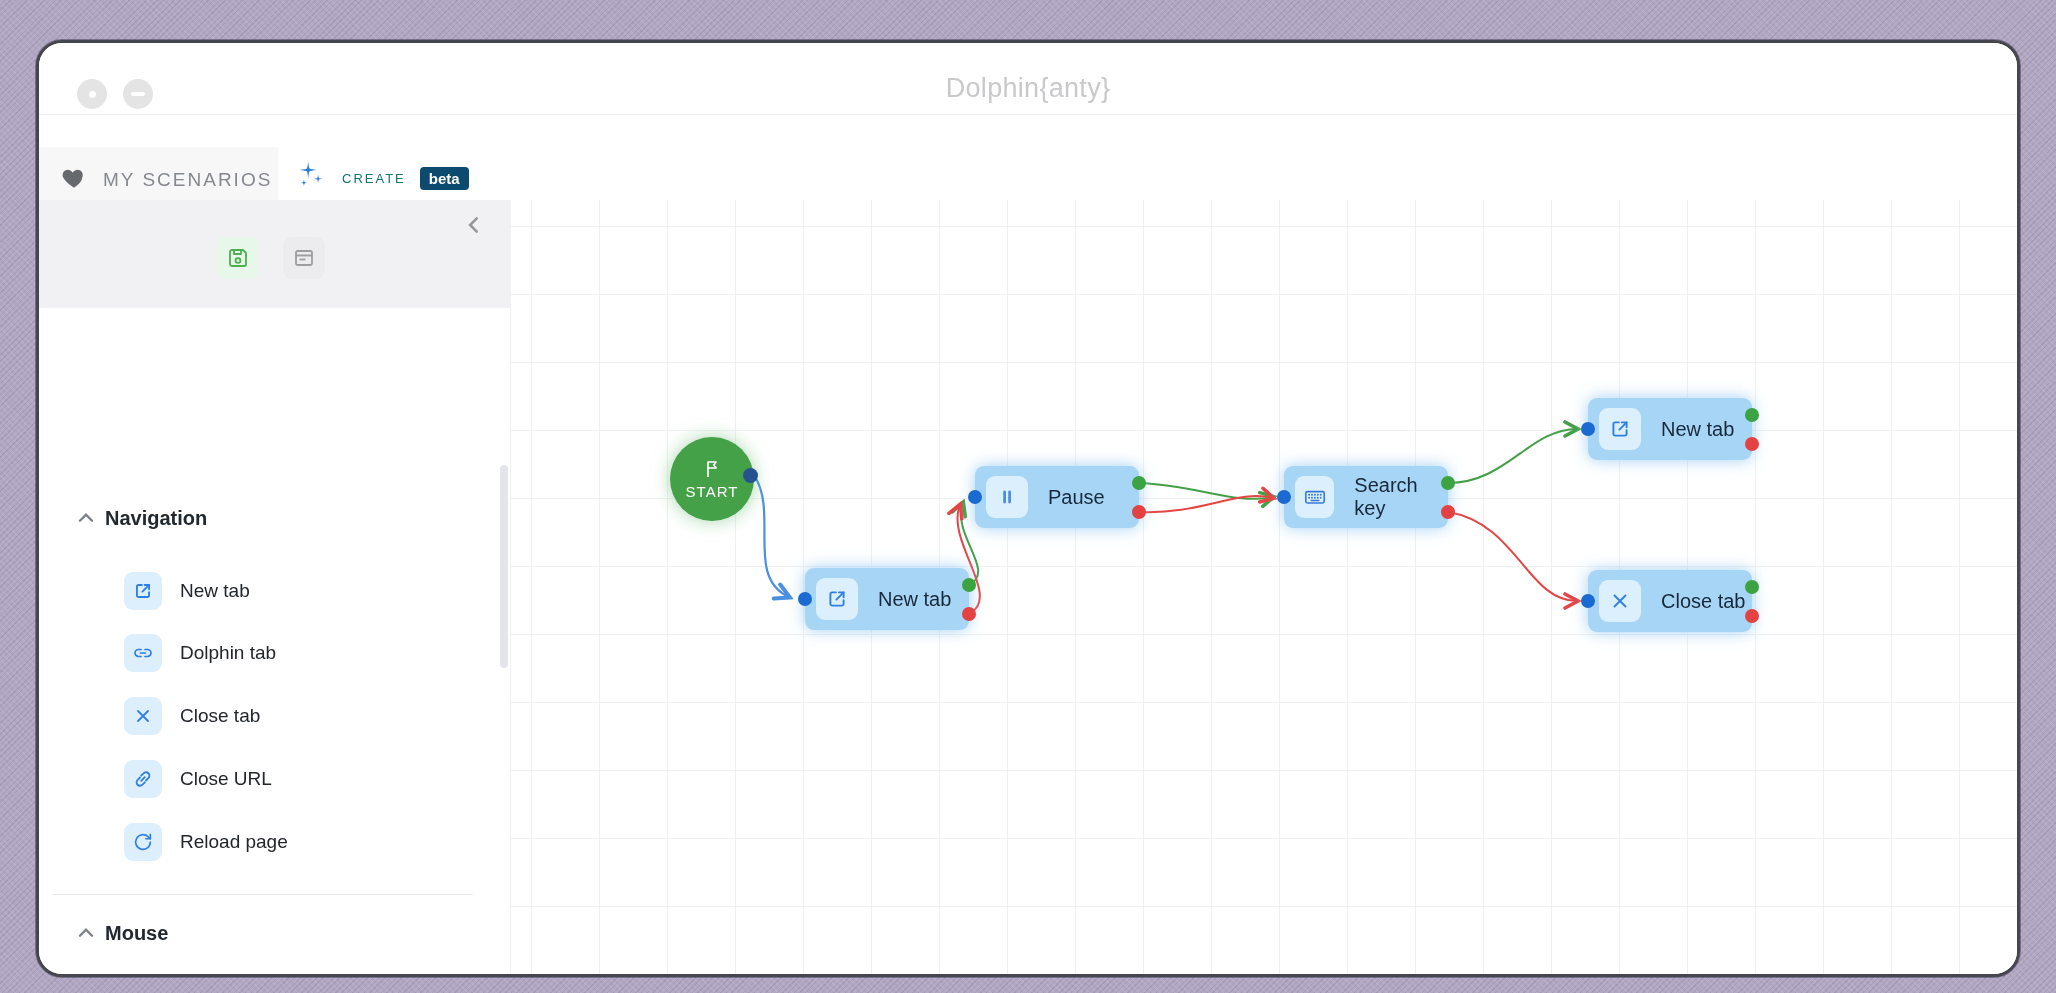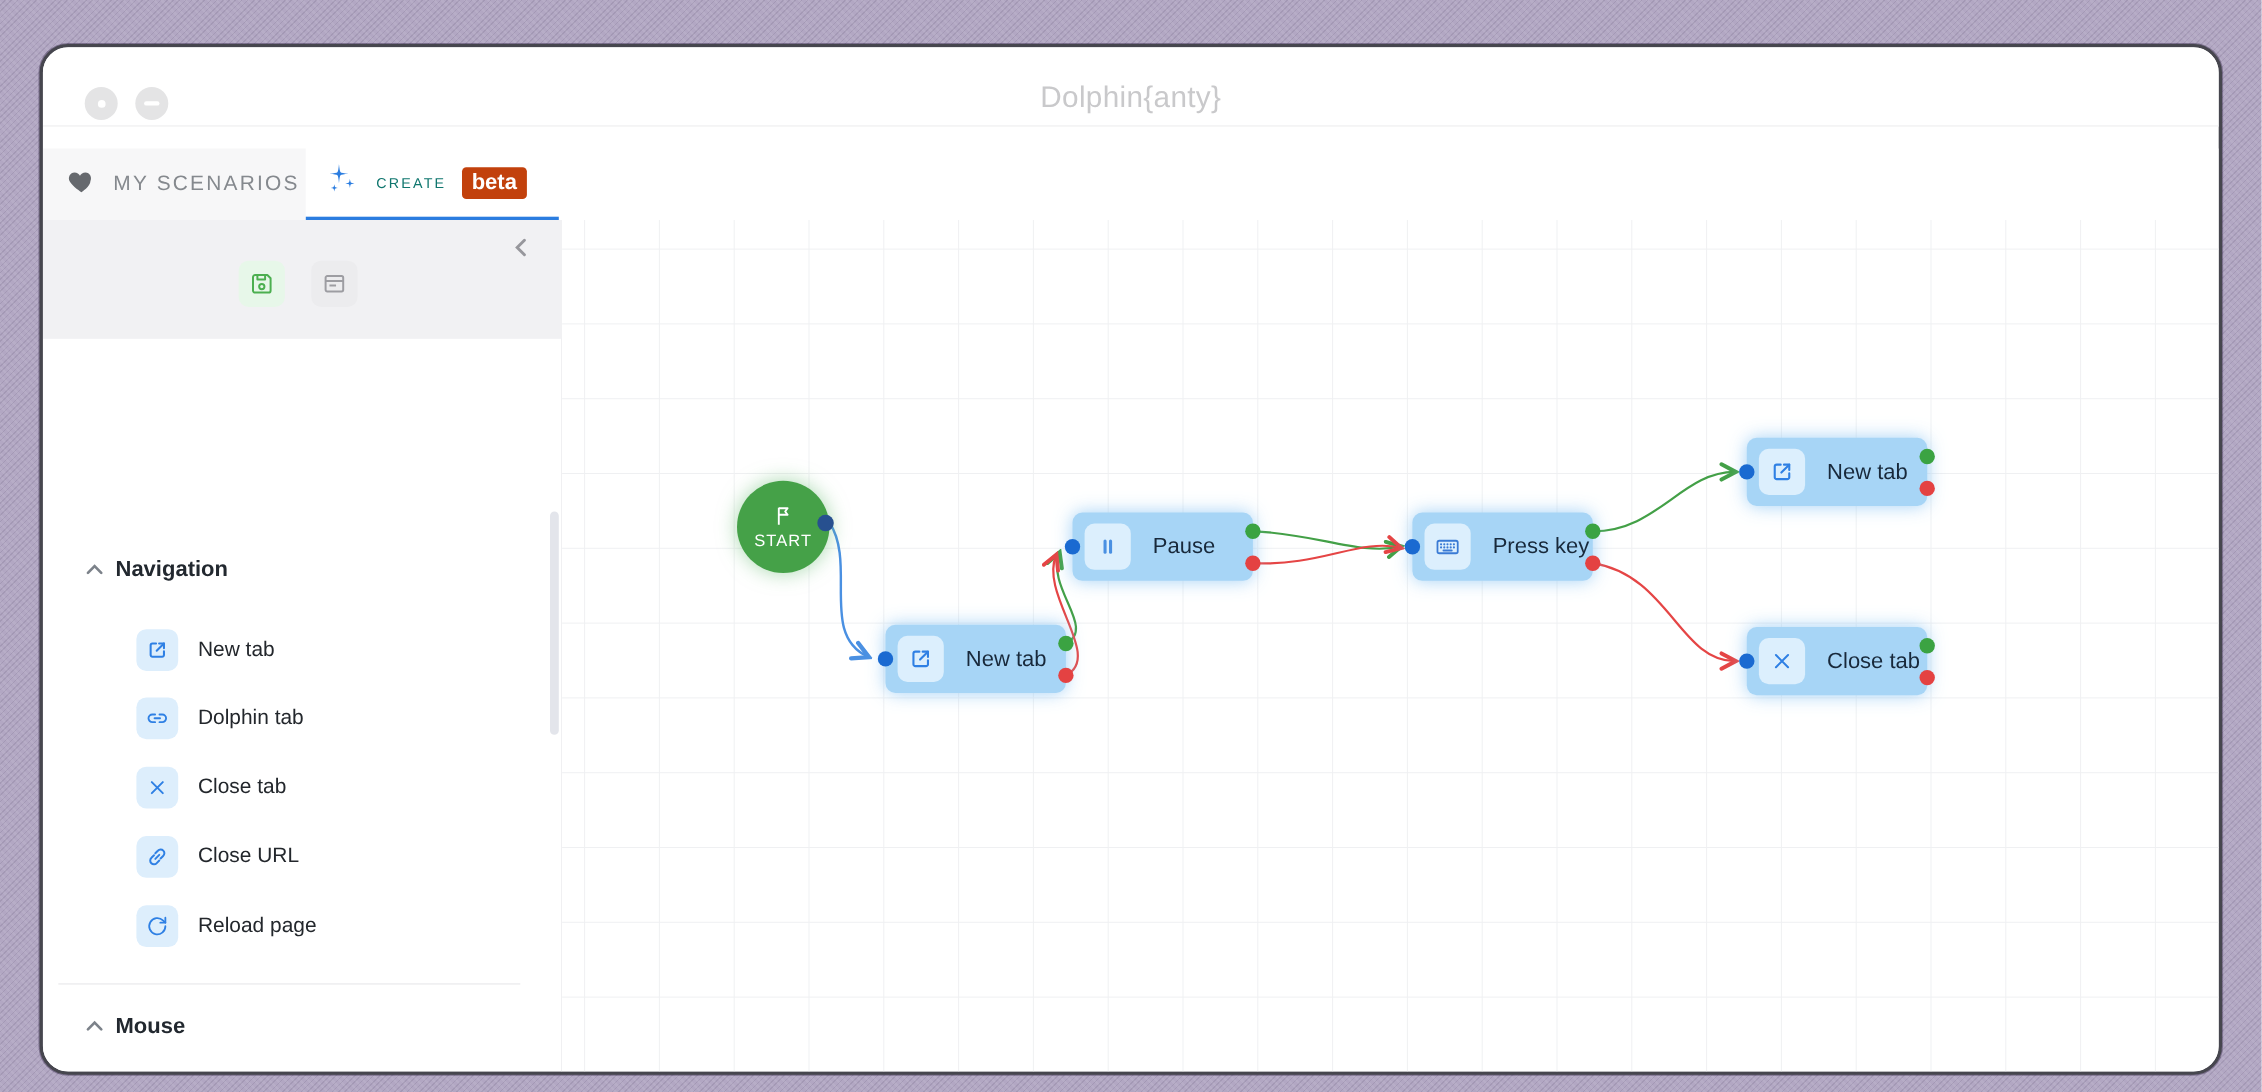--- a/index.html
+++ b/index.html
@@ -22,26 +22,26 @@
   .header { position:absolute; left:0; top:0; width:100%; height:72px; background:#fff; border-bottom:1px solid #ededee; }
   .win-controls { position:absolute; left:38px; top:36px; display:flex; gap:16px; }
   .win-btn { width:30px; height:30px; border-radius:50%; background:#e4e4e5; position:relative; cursor:default; }
   .win-btn .dot { position:absolute; left:50%; top:50%; width:7px; height:7px; margin:-3.5px 0 0 -3.5px; border-radius:50%; background:#fff; }
   .win-btn .bar { position:absolute; left:50%; top:50%; width:14px; height:4.5px; margin:-2.25px 0 0 -7px; border-radius:3px; background:#fff; }
   .win-title { position:absolute; left:0; right:0; top:0; height:91px; display:flex; align-items:center; justify-content:center;
     font-size:27px; color:#c9c9cb; letter-spacing:.3px; }
 
   
   .tabbar { position:absolute; left:0; top:92px; width:100%; height:65px; background:#fff; }
-  .tab { position:absolute; top:0; height:65px; display:flex; align-items:center; cursor:pointer; }
+  .tab { position:absolute; top:12px; height:65px; display:flex; align-items:center; cursor:pointer; }
   .tab-scenarios { left:0; width:239px; background:#f7f7f8; padding-left:22px; gap:16px; }
   .tab-scenarios .lbl { color:#85898e; font-size:19px; letter-spacing:2px; font-weight:500; }
   .tab-create { left:239px; width:230px; background:#fff; padding-left:16px; gap:14px; border-bottom:3px solid #2b7de0; }
   .tab-create .lbl { color:#0f766e; font-size:13px; letter-spacing:2px; font-weight:500; }
-  .beta-badge { background:#c2410c; color:#fff; font-size:20px; font-weight:bold; padding:3px 9px; border-radius:4px; }
+  .beta-badge { background:#0c4a6e; color:#fff; font-size:15px; font-weight:bold; padding:3px 9px; border-radius:4px; }
 
   .trash-btn { position:absolute; left:1534px; top:112px; width:34px; height:38px; cursor:pointer; }
   .searchbox { position:absolute; left:1576px; top:101px; width:378px; height:55px; background:#fff;
     border:1px solid #e4e4e6; border-radius:10px; box-shadow:0 1px 3px rgba(0,0,0,.05);
     display:flex; align-items:center; padding:0 16px; gap:12px; }
   .searchbox input { border:none; outline:none; flex:1; font-size:20px; color:#3a3a3d; font-family:"Liberation Sans",sans-serif; background:transparent; }
   .searchbox input::placeholder { color:#9aa0a6; }
 
   
   .sidebar { position:absolute; left:0; top:157px; width:472px; height:774px; background:#fff; border-right:1px solid #f0f0f2; }
@@ -303,21 +303,21 @@
 
   <div class="flow-node" style="left:1245px; top:423px;">
     <span class="node-icon">
       <svg width="26" height="26" viewBox="0 0 24 24" fill="none" stroke="#3a7bd5" stroke-width="1.5" stroke-linecap="round">
         <rect x="3.5" y="7" width="17" height="10.5" rx="1.5"></rect>
         <path d="M6.5 10h.01M9.2 10h.01M11.9 10h.01M14.6 10h.01M17.3 10h.01" stroke-width="1.8"></path>
         <path d="M6.5 12.6h.01M9.2 12.6h.01M11.9 12.6h.01M14.6 12.6h.01M17.3 12.6h.01" stroke-width="1.8"></path>
         <path d="M8.5 15.2h7"></path>
       </svg>
     </span>
-    <span class="lbl">Press key</span>
+    <span class="lbl">Search key</span>
     <span class="port input"></span>
     <span class="port success"></span>
     <span class="port error"></span>
   </div>
 
   <div class="flow-node" style="left:1549px; top:355px;">
     <span class="node-icon">
       <svg width="24" height="24" viewBox="0 0 20 20" fill="none" stroke="#2f80e4" stroke-width="1.6" stroke-linecap="round" stroke-linejoin="round">
         <path d="M9 4.5H6A1.5 1.5 0 0 0 4.5 6v8A1.5 1.5 0 0 0 6 15.5h8a1.5 1.5 0 0 0 1.5-1.5v-3"></path>
           <path d="M11.5 4.5h4v4"></path>

